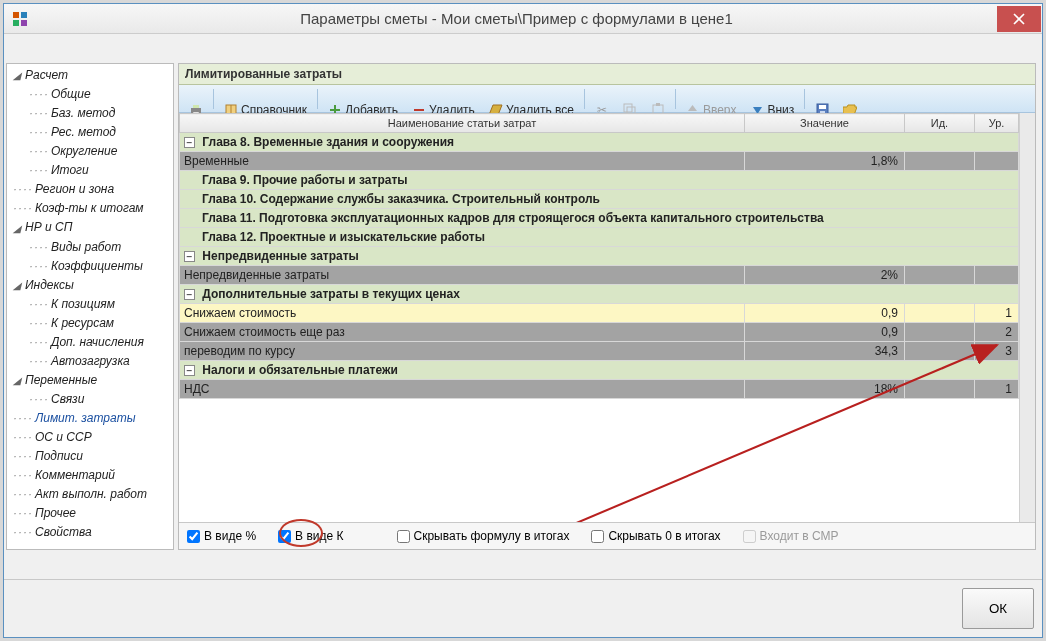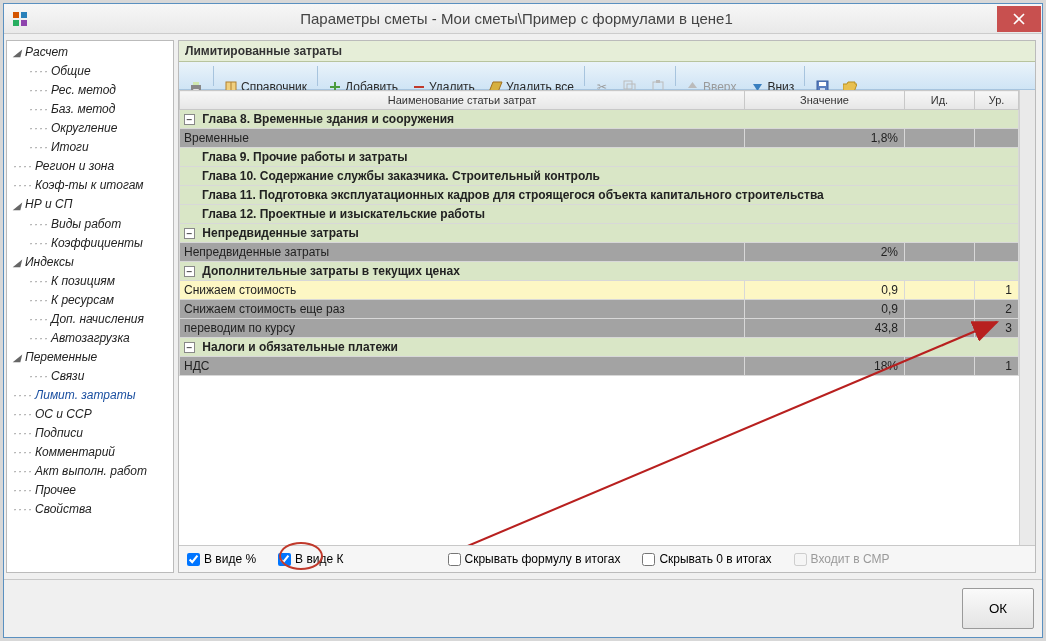--- a/index.html
+++ b/index.html
@@ -11,20 +11,21 @@
     padding: 3px;
   }
   .window {
     width: 1040px;
     height: 635px;
     background: #f0f0f0;
     border: 1px solid #5a90c0;
     position: relative;
     display:flex;
     flex-direction:column;
+    gap:23px;
   }
   .titlebar {
     height: 30px;
     background: linear-gradient(#f7f7f7,#e9e9e9);
     display:flex;
     align-items:center;
     border-bottom:1px solid #ccc;
   }
   .title-icon {
     width:20px; height:20px; margin:0 6px;
@@ -134,22 +135,22 @@
           <line x1="1" y1="1" x2="11" y2="11" stroke="#fff" stroke-width="1.6"></line>
           <line x1="11" y1="1" x2="1" y2="11" stroke="#fff" stroke-width="1.6"></line>
         </svg>
     </div>
   </div>
 
   <div class="body">
     <div class="tree" id="tree">
         <div class="tree-node"><span class="tw">◢</span><span>Расчет</span></div>
         <div class="tree-node child"><span class="dots">····</span><span>Общие</span></div>
+        <div class="tree-node child"><span class="dots">····</span><span>Баз. метод</span></div>
         <div class="tree-node child"><span class="dots">····</span><span>Рес. метод</span></div>
-        <div class="tree-node child"><span class="dots">····</span><span>Баз. метод</span></div>
         <div class="tree-node child"><span class="dots">····</span><span>Округление</span></div>
         <div class="tree-node child"><span class="dots">····</span><span>Итоги</span></div>
         <div class="tree-node"><span class="dots">····</span><span>Регион и зона</span></div>
         <div class="tree-node"><span class="dots">····</span><span>Коэф-ты к итогам</span></div>
         <div class="tree-node"><span class="tw">◢</span><span>НР и СП</span></div>
         <div class="tree-node child"><span class="dots">····</span><span>Виды работ</span></div>
         <div class="tree-node child"><span class="dots">····</span><span>Коэффициенты</span></div>
         <div class="tree-node"><span class="tw">◢</span><span>Индексы</span></div>
         <div class="tree-node child"><span class="dots">····</span><span>К позициям</span></div>
         <div class="tree-node child"><span class="dots">····</span><span>К ресурсам</span></div>
@@ -329,21 +330,21 @@
                   <td class="val-r">1</td>
                 </tr>
                 <tr class="data">
                   <td>Снижаем стоимость еще раз</td>
                   <td class="val-r">0,9</td>
                   <td class="val-r"></td>
                   <td class="val-r">2</td>
                 </tr>
                 <tr class="data">
                   <td>переводим по курсу</td>
-                  <td class="val-r">43,8</td>
+                  <td class="val-r">34,3</td>
                   <td class="val-r"></td>
                   <td class="val-r">3</td>
                 </tr>
                 <tr class="section">
                   <td colspan="4"><span class="exp">−</span> Налоги и обязательные платежи</td>
                 </tr>
                 <tr class="data">
                   <td>НДС</td>
                   <td class="val-r">18%</td>
                   <td class="val-r"></td>
@@ -365,21 +366,21 @@
 
       <div class="bottombar" style="position:relative;">
         <label class="chk">
           <input type="checkbox" checked="" style="">
             <span>В виде %</span>
         </label>
         <label class="chk" style="position:relative;">
           <input type="checkbox" checked="" style="">
             <span>В виде К</span>
         </label>
-        <label class="chk" style="margin-left:82px;">
+        <label class="chk" style="margin-left:31px;">
           <input type="checkbox" style="">
             <span>Скрывать формулу в итогах</span>
         </label>
         <label class="chk">
           <input type="checkbox" style="">
             <span>Скрывать 0 в итогах</span>
         </label>
         <label class="chk disabled">
           <input type="checkbox" disabled="" style="">
             <span>Входит в СМР</span>

